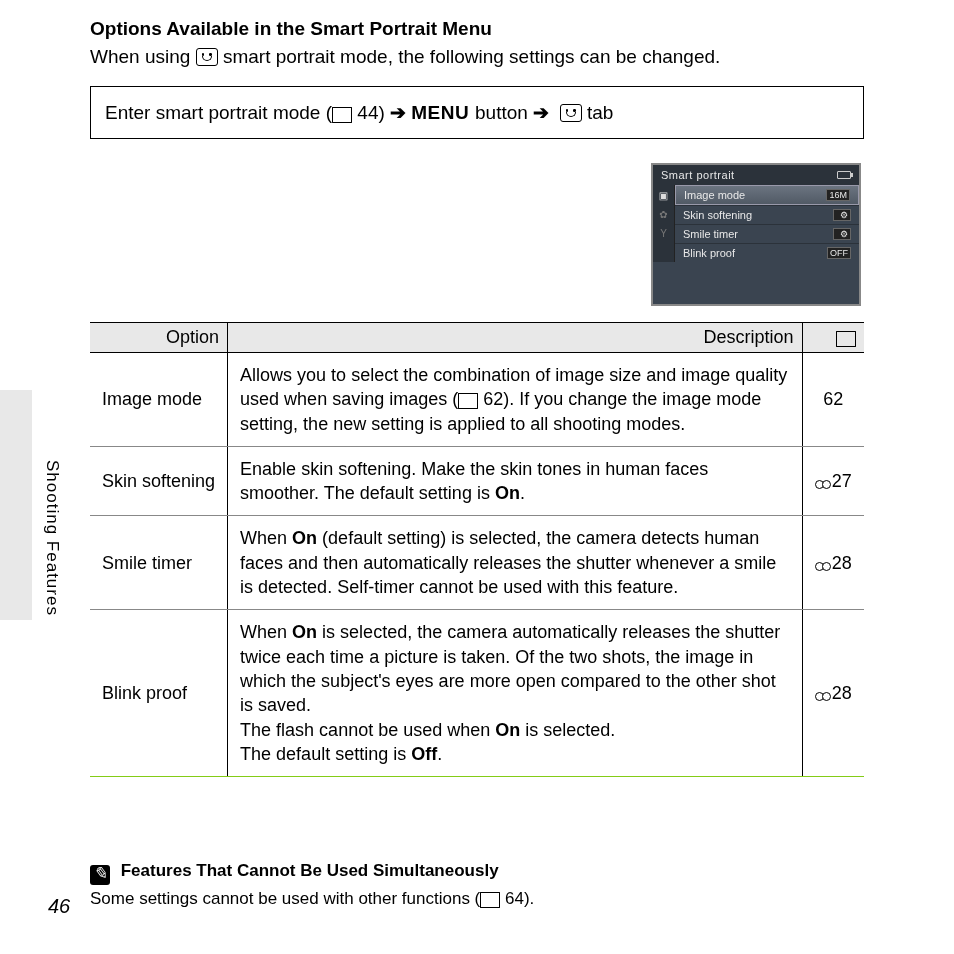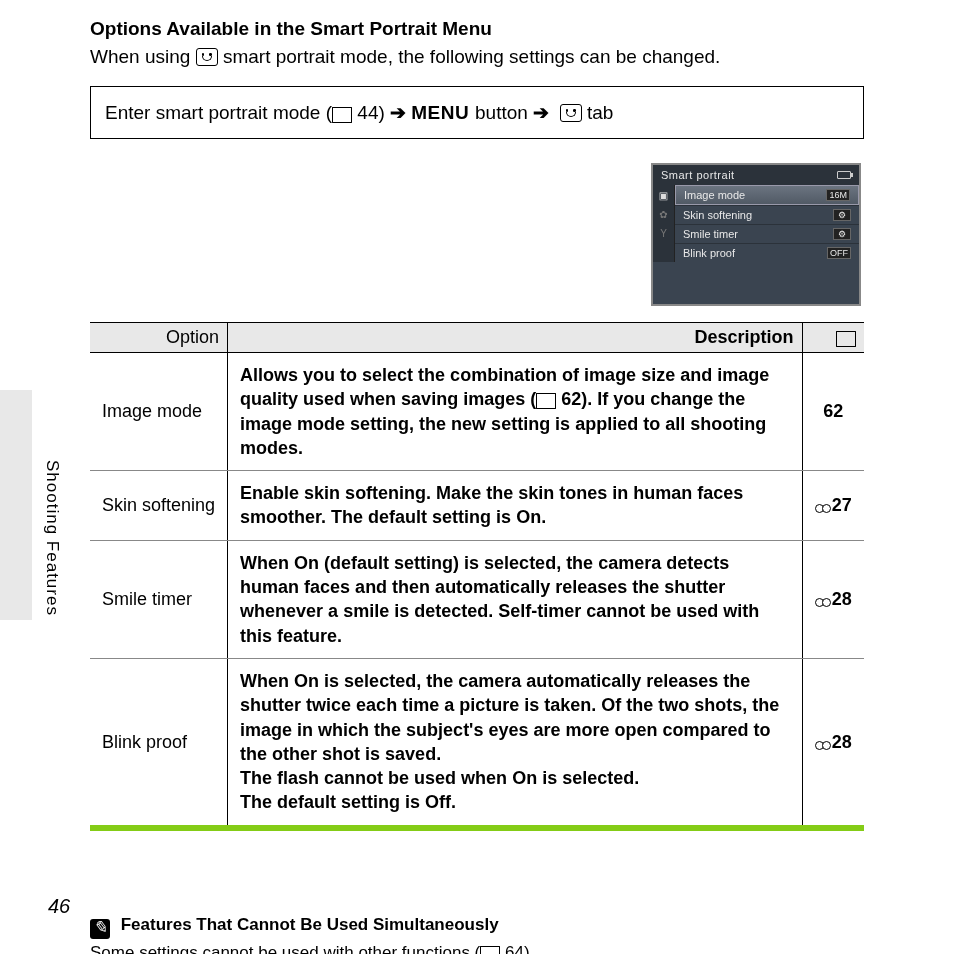--- a/index.html
+++ b/index.html
@@ -96,21 +96,21 @@
   .scr-item {
     flex: 1; padding: 3px 8px; display:flex; justify-content:space-between;
     align-items:center; border-top:1px solid #2b323a;
   }
   .scr-item.sel {
     background: linear-gradient(#6b7480,#515a65);
     border: 1px solid #99a;
   }
   .scr-val {
     background:#222; padding:0 2px; font-size:9px; border:1px solid #666;
-    min-width:18px; text-align:center;
+    min-width:18px; text-align:right;
   }
   .side-tab {
     position: absolute;
     left: 0; top: 390px;
     width: 32px; height: 230px;
     background: #e8e8e8;
   }
   .side-label {
     position: absolute;
     left: 42px; top: 460px;
@@ -126,23 +126,22 @@
   table.options th {
     background: #e8e8e8;
     font-weight: 400;
     text-align: right;
     border-top: 1px solid #000;
     border-bottom: 1px solid #000;
     padding: 4px 8px;
   }
   table.options th + th, table.options td + td {
     border-left: 1px solid #000;
-    font-weight: bold;
-  }
-  table.options tr:last-child td { border-bottom: 6px solid #84cc16; }
+  }
+  table.options tr:last-child td { border-bottom: 1px solid #84cc16; }
   table.options td {
     border-bottom: 1px solid #888;
     padding: 10px 12px;
     vertical-align: middle;
     line-height: 1.35;
   }
   table.options td.opt { white-space: nowrap; }
   table.options td.ref { white-space: nowrap; text-align:center; width:62px; }
   .ref-icon {
     display:inline-block; width:16px; height:10px; position:relative; vertical-align:-1px; margin-right:1px;

